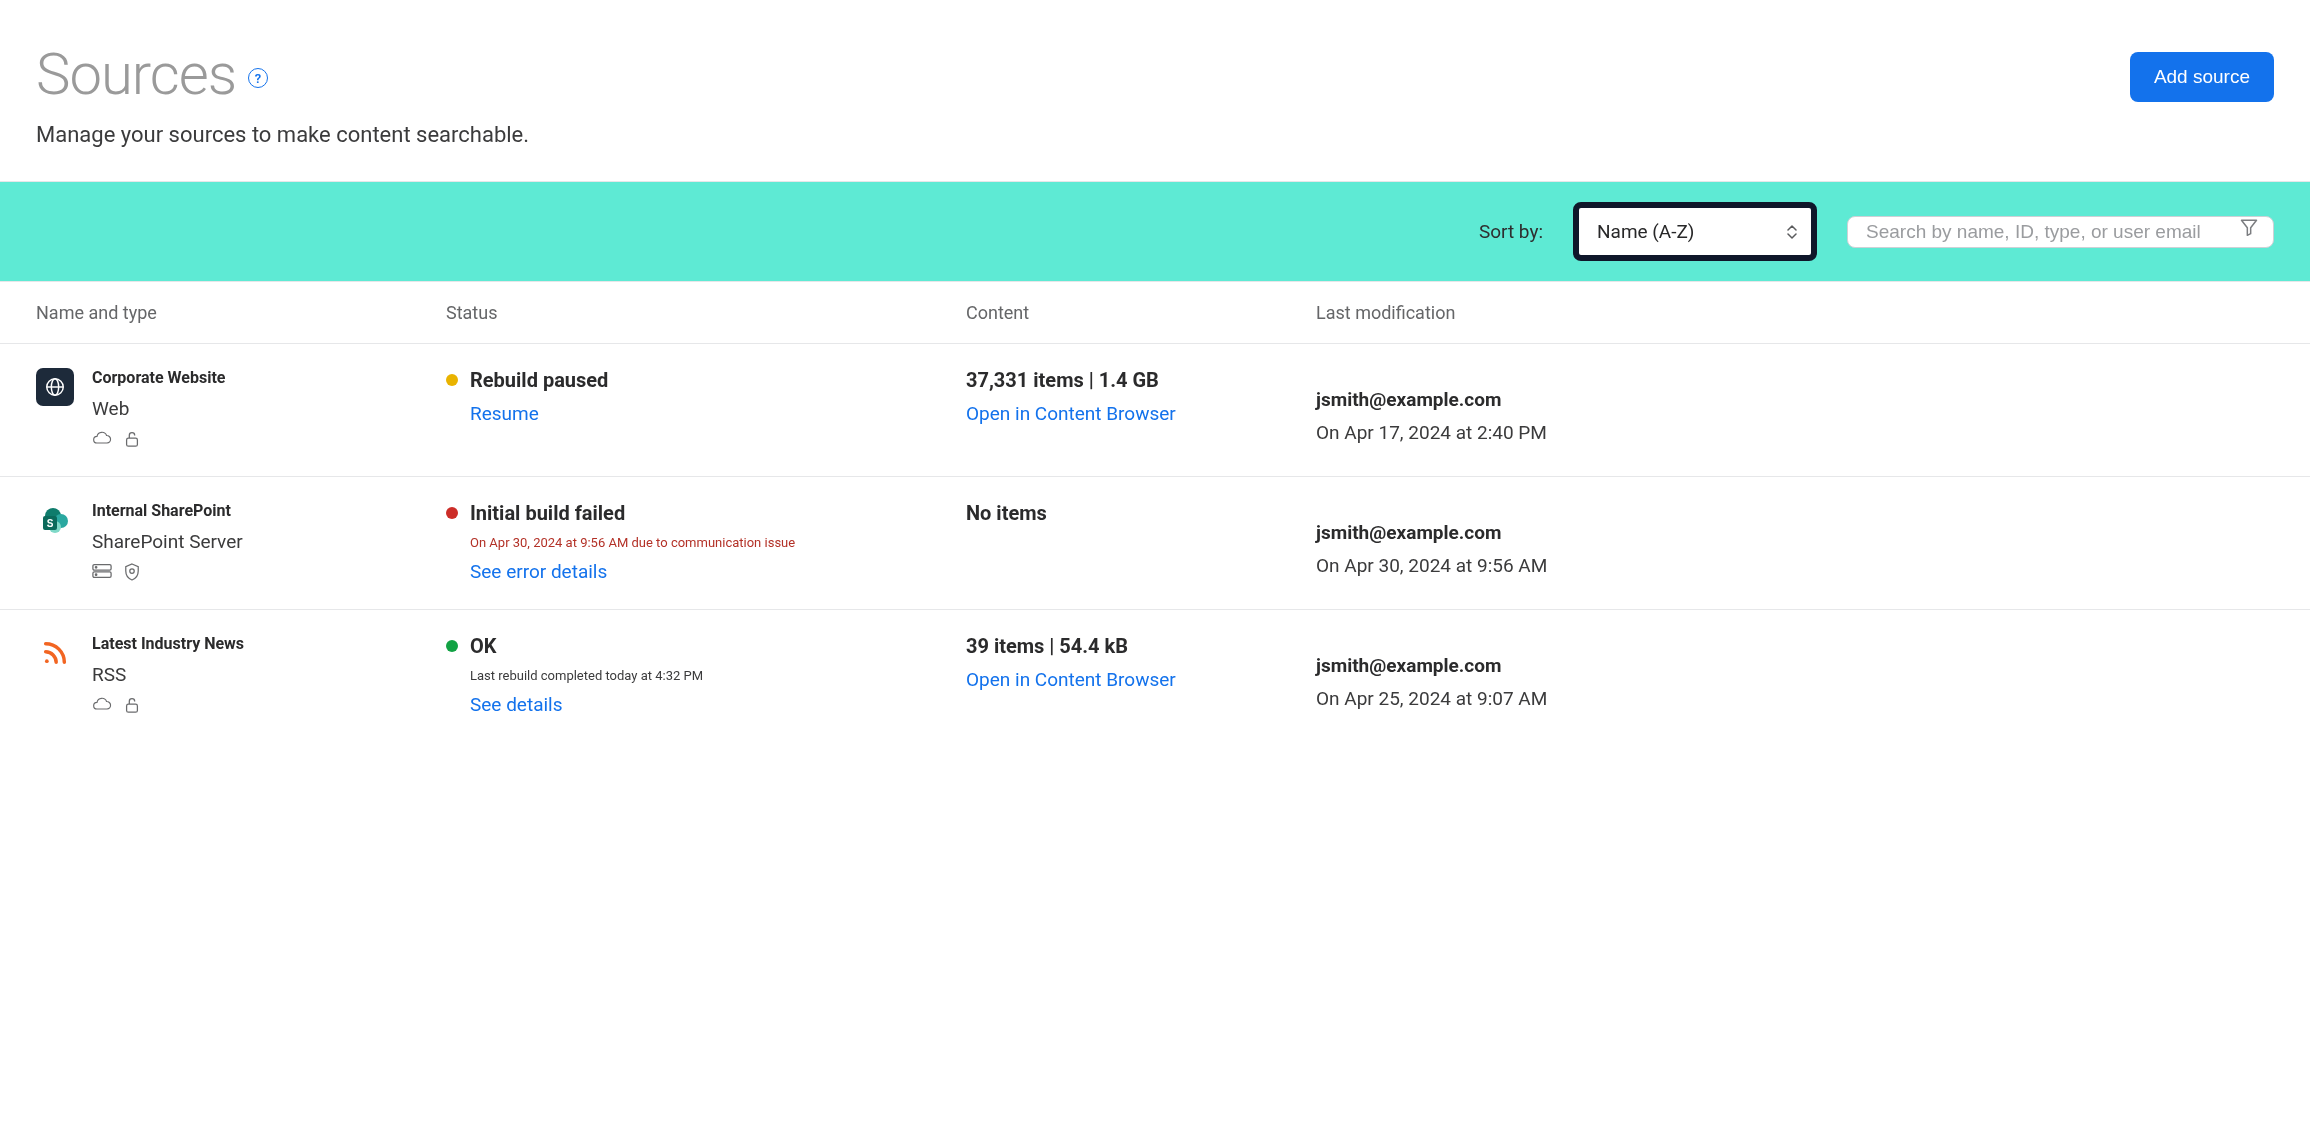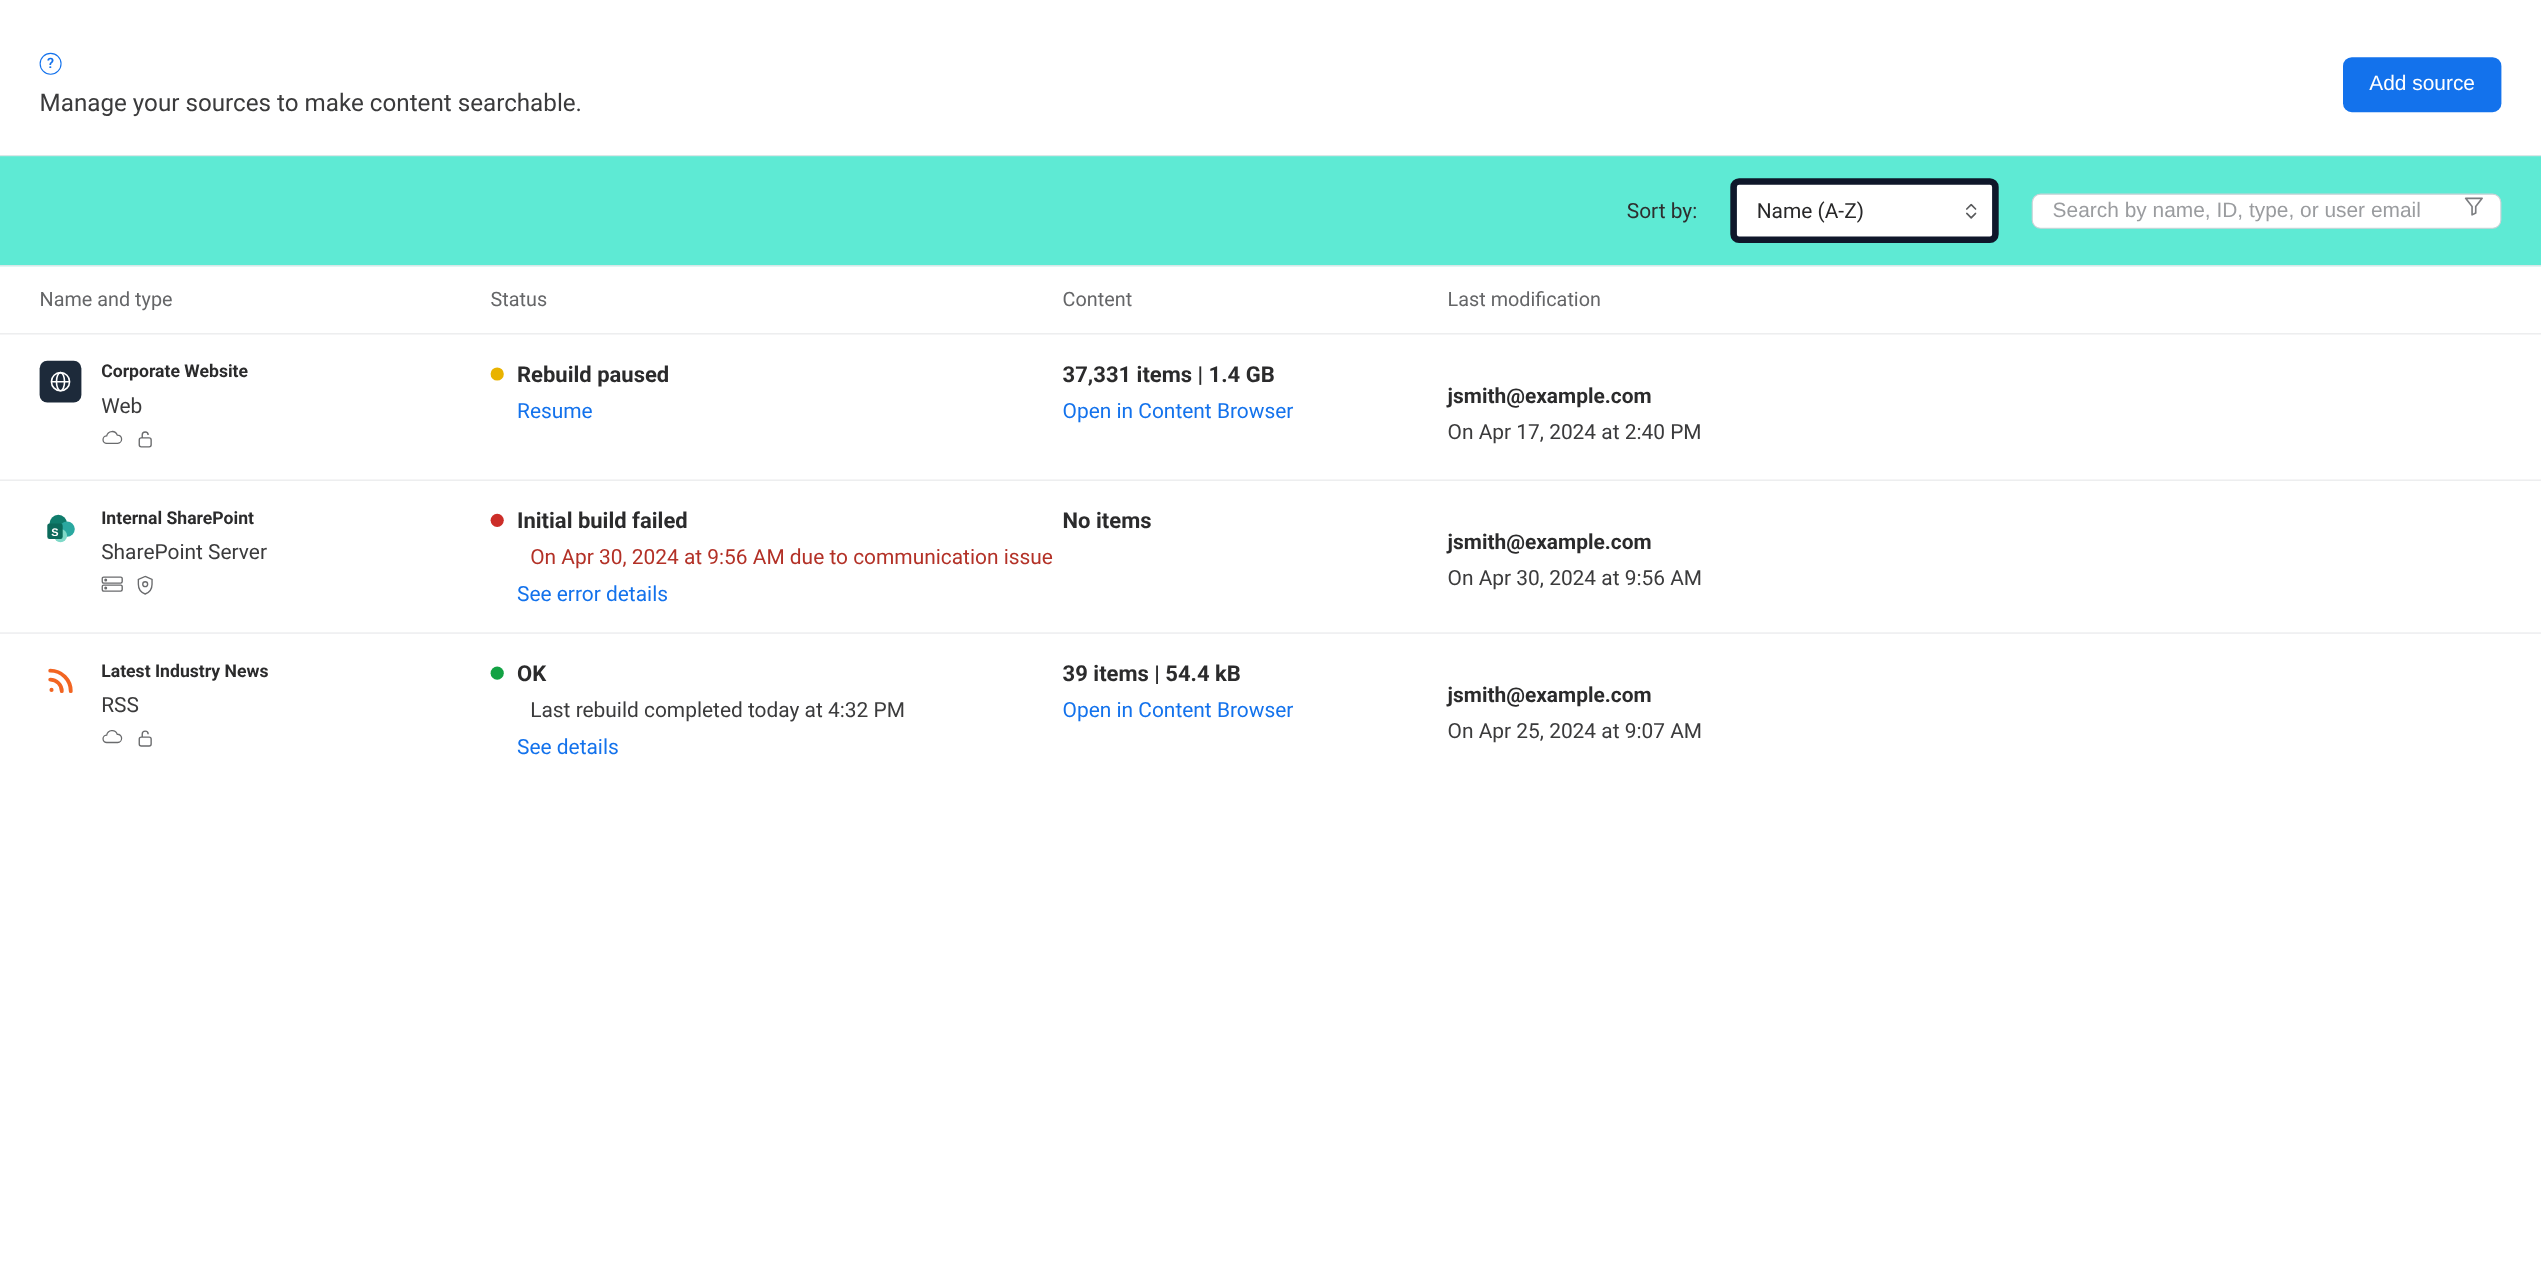--- a/index.html
+++ b/index.html
@@ -153,21 +153,21 @@
       color: #3b3b3c;
     }
     .badge-row { display: flex; gap: 12px; color: #6a6b6d; }
     .status-cell { display: flex; flex-direction: column; gap: 10px; }
     .status-line { display: flex; align-items: center; gap: 12px; }
     .status-dot { width: 12px; height: 12px; border-radius: 50%; flex-shrink: 0; }
     .dot-yellow { background: #e9b300; }
     .dot-red { background: #cc2d28; }
     .dot-green { background: #12a244; }
     .status-text { font-size: 20px; font-weight: 700; color: #2b2b2c; }
-    .status-detail { font-size: 19px; color: #3b3b3c; margin-left: 36px; }
+    .status-detail { font-size: 13px; color: #3b3b3c; margin-left: 24px; }
     .status-detail.error { color: #b33127; }
     .link-action {
       font-size: 19px;
       color: #1372ec;
       text-decoration: none;
       margin-left: 24px;
       cursor: pointer;
       display: inline-block;
     }
     .content-cell { display: flex; flex-direction: column; gap: 10px; }
@@ -176,20 +176,21 @@
     .mod-cell { display: flex; flex-direction: column; gap: 10px; }
     .mod-user { font-size: 19px; font-weight: 700; color: #2b2b2c; margin-top: 20px; }
     .mod-time { font-size: 19px; color: #3b3b3c; }
   </style>
 </head>
 <body>
 
 <header class="page-header">
   <div>
     <div class="page-title-row">
+      <h1 class="page-title">Sources</h1>
       <span class="help-icon" title="Help">?</span>
     </div>
     <p class="page-subtitle">Manage your sources to make content searchable.</p>
   </div>
   <button class="add-source-btn">Add source</button>
 </header>
 
 <div class="toolbar">
   <span class="sort-label">Sort by:</span>
   <div class="sort-select">

